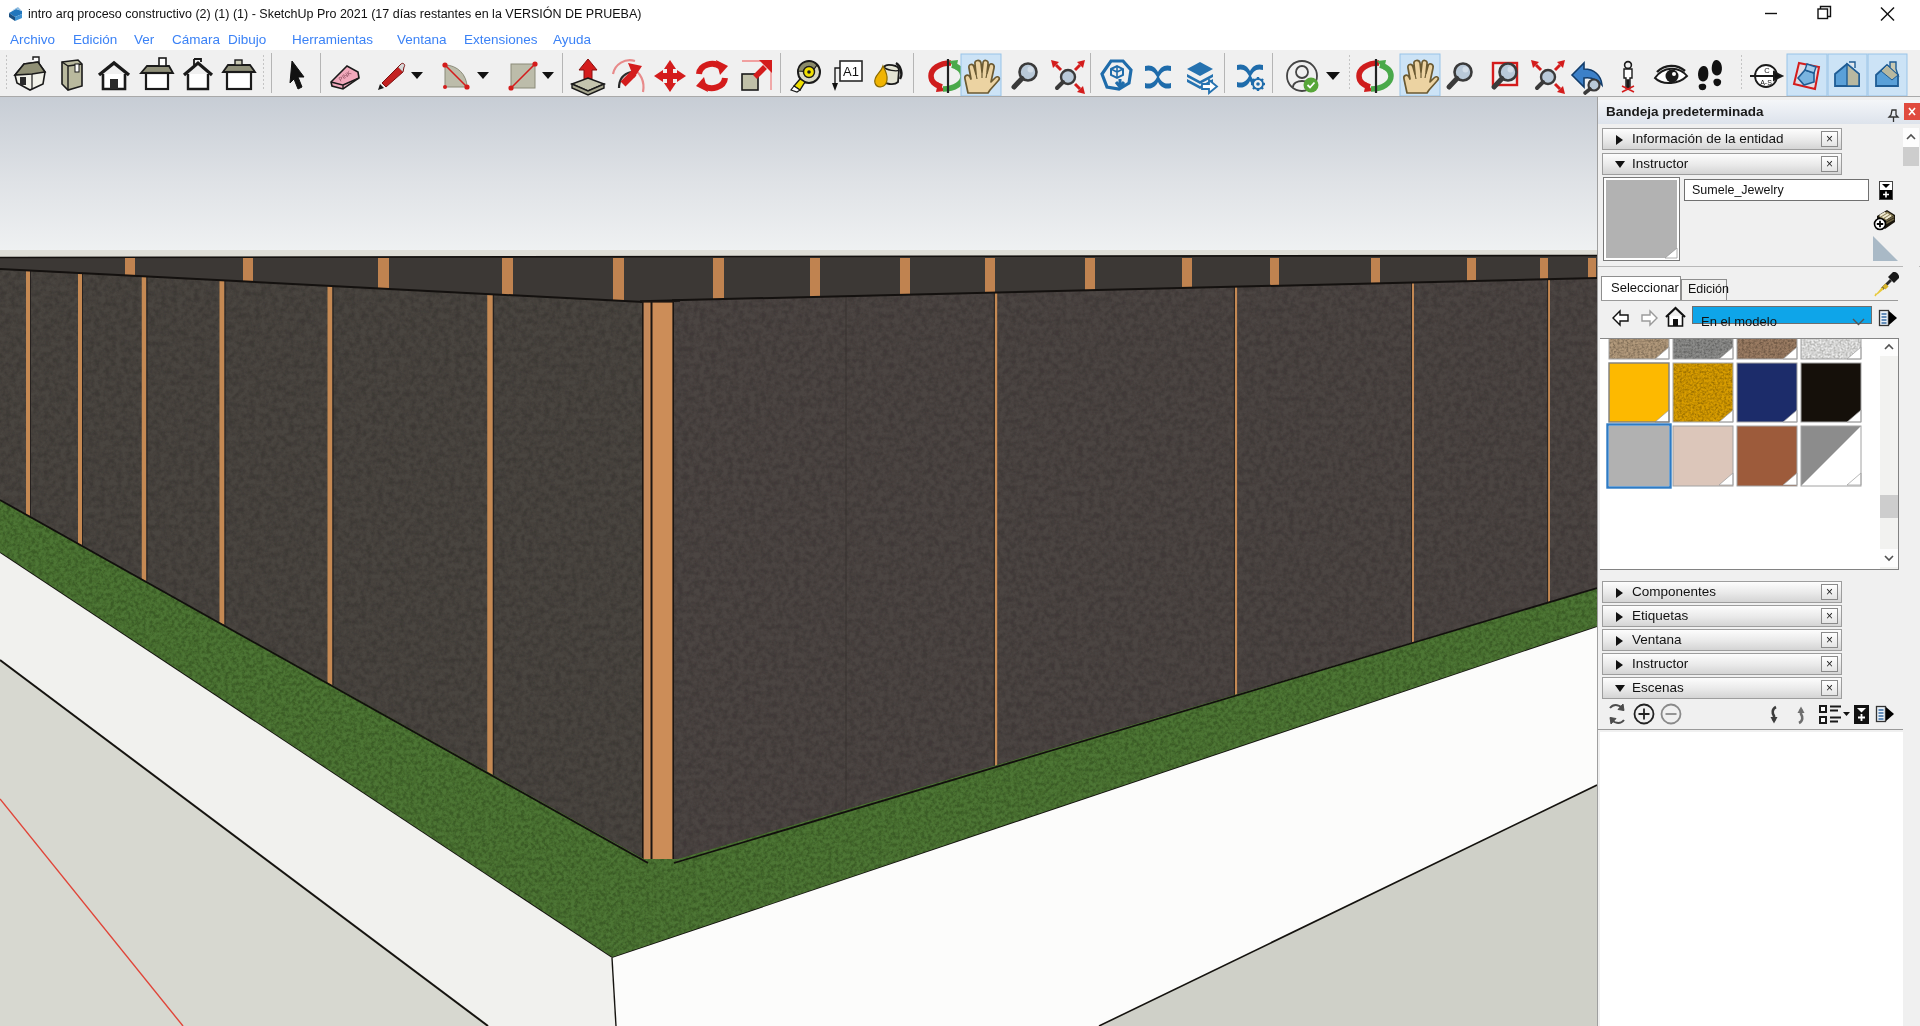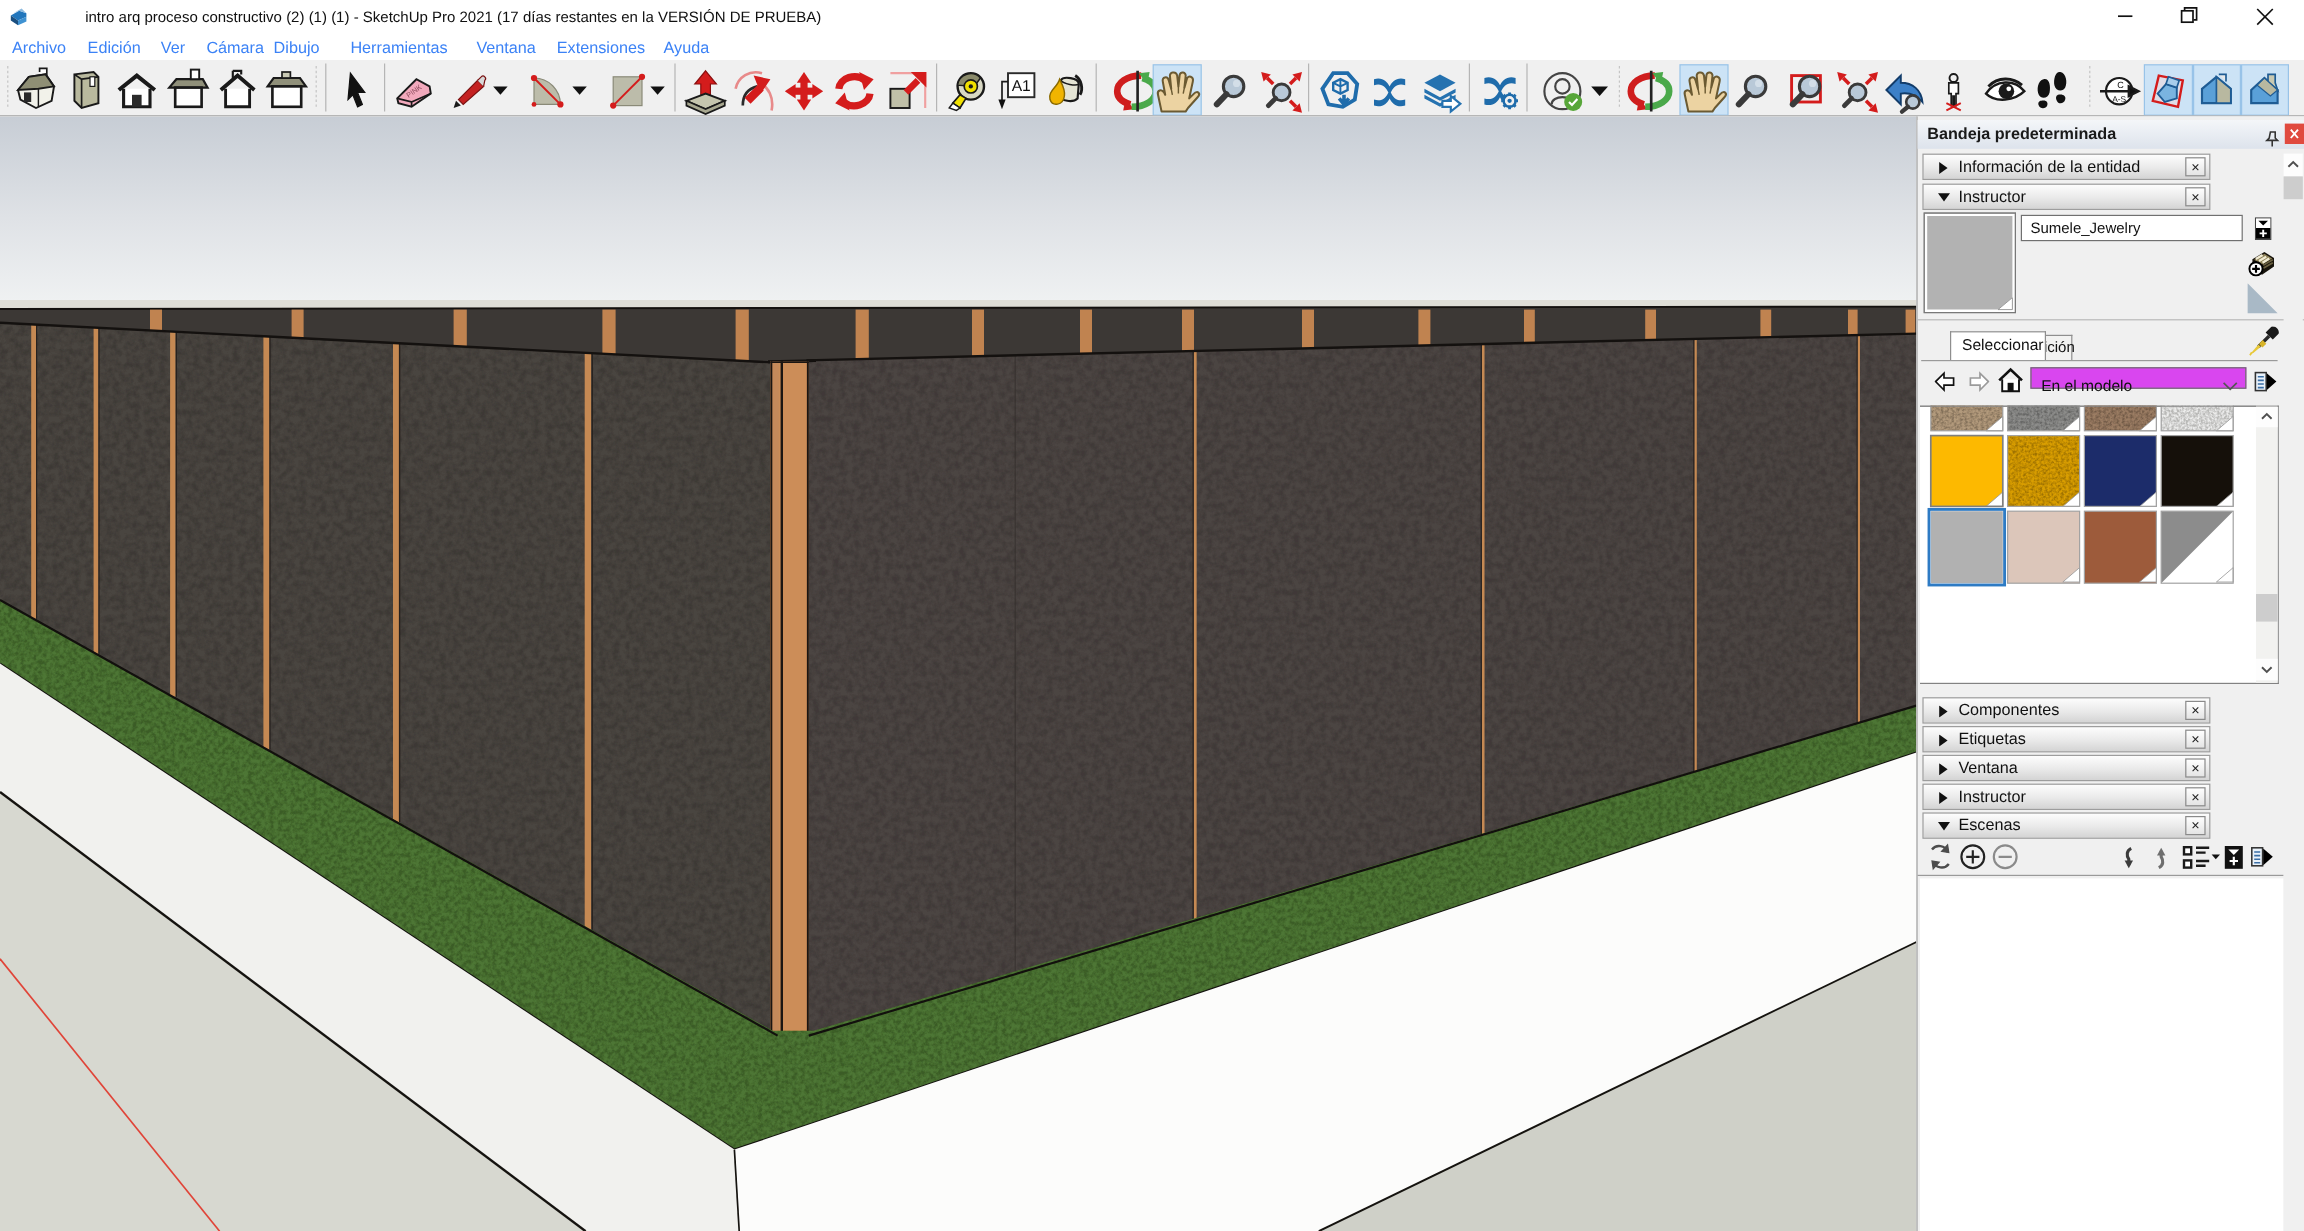--- a/index.html
+++ b/index.html
@@ -1,20 +1,20 @@
 <!DOCTYPE html>
 <html><head>
 <meta charset="utf-8">
 <style>
   * { margin:0; padding:0; box-sizing:border-box; }
   html,body { width:1920px; height:1026px; overflow:hidden; background:#fff;
     font-family:"Liberation Sans", sans-serif; }
   .abs { position:absolute; }
   #titlebar { position:absolute; left:0; top:0; width:1920px; height:30px; background:#ffffff; }
-  #title-text { position:absolute; left:28px; top:7px; font-size:12.5px; color:#101010; white-space:nowrap;margin-left:43px; }
+  #title-text { position:absolute; left:28px; top:7px; font-size:12.5px; color:#101010; white-space:nowrap; }
   #menubar { position:absolute; left:0; top:30px; width:1920px; height:20px; background:#ffffff; }
   .menu { position:absolute; top:2px; font-size:13.5px; color:#3b82f6; }
   #toolbar { position:absolute; left:0; top:50px; width:1920px; height:47px; background:#f0f0f0; border-bottom:1px solid #a9a9a9; }
   #viewport { position:absolute; left:0; top:97px; width:1597px; height:929px; }
   #panel { position:absolute; left:1597px; top:97px; width:323px; height:929px; background:#f0f0f0; font-size:13px; border-left:1px solid #9f9f9f; }
 </style>
 </head>
 <body>
 <div id="titlebar">
   <svg class="abs" style="left:6px;top:5px" width="19" height="19" viewBox="0 0 19 19">
@@ -524,21 +524,21 @@
     <path d="M6.8 7.8 L12.5 4.5 M9.5 9.5 L15.5 6 M12.5 11 L18 7.5" stroke="#f0ead2" stroke-width="2"></path>
     <path d="M13 13 L21 8.5 M13 15.5 L21 11" stroke="#6a6040" stroke-width="1.5"></path>
     <circle cx="7" cy="16" r="5.5" fill="#fff" stroke="#000" stroke-width="1.6"></circle>
     <path d="M7 12.8 L7 19.2 M3.8 16 L10.2 16" stroke="#000" stroke-width="1.8"></path>
   </svg>
   <svg class="abs" style="left:274px;top:139px" width="27" height="26" viewBox="0 0 27 26">
     <path d="M1 0 L26 25 L1 25 Z" fill="#a9b9c6"></path>
   </svg>
   <div class="abs" style="left:0;top:169px;width:323px;height:1px;background:#b8b8b8;"></div>
 
-  <div class="abs" style="left:3px;top:179px;width:80px;height:24px;background:#fff;border:1px solid #8e8e8e;border-bottom:none;z-index:2;margin-left:24px;">
+  <div class="abs" style="left:3px;top:179px;width:80px;height:24px;background:#fff;border:1px solid #8e8e8e;border-bottom:none;z-index:2;">
     <span style="position:absolute;left:9px;top:3px;font-size:13px;color:#111;">Seleccionar</span>
   </div>
   <div class="abs" style="left:83px;top:182px;width:46px;height:21px;background:#f2f2f1;border:1px solid #8e8e8e;border-bottom:none;">
     <span style="position:absolute;left:6px;top:2px;font-size:12.5px;color:#111;">Edición</span>
   </div>
   <svg class="abs" style="left:276px;top:175px" width="25" height="25" viewBox="0 0 25 25">
     <path d="M19 0 C22 -1 26 3 25 6 L20 11 L14 5 Z" fill="#1a1a1a"></path>
     <path d="M16 7 L18 9 L9 18 L7 16 Z" fill="#2a2a2a"></path>
     <path d="M10 13 L13 16" stroke="#d8b428" stroke-width="4.5"></path>
     <path d="M8 15 L10 17 L4 22 L2 23 L3 21 Z" fill="#e8c838"></path>
@@ -550,21 +550,21 @@
     <path d="M8 2 L8 6 L16 6 L16 12 L8 12 L8 16 L1 9 Z" fill="#fff" stroke="#111" stroke-width="1.4"></path>
   </svg>
   <svg class="abs" style="left:42px;top:212px" width="18" height="18" viewBox="0 0 18 18">
     <path d="M10 2 L10 6 L2 6 L2 12 L10 12 L10 16 L17 9 Z" fill="#fff" stroke="#9a9a9a" stroke-width="1.4"></path>
   </svg>
   <svg class="abs" style="left:66px;top:209px" width="23" height="23" viewBox="0 0 23 23">
     <path d="M2 11 L11.5 2 L21 11" fill="none" stroke="#111" stroke-width="2.2"></path>
     <path d="M4.5 10 L4.5 20 L18.5 20 L18.5 10" fill="#fff" stroke="#111" stroke-width="1.6"></path>
     <rect x="9" y="13" width="5" height="7" fill="#111"></rect>
   </svg>
-  <div class="abs" style="left:94px;top:209px;width:180px;height:18px;background:#d946ef;border:1px solid #6e6e6e;">
+  <div class="abs" style="left:94px;top:209px;width:180px;height:18px;background:#0ea5e9;border:1px solid #6e6e6e;">
     <span style="position:absolute;left:8px;top:7px;font-size:13px;color:#111;">En el modelo</span>
     <svg class="abs" style="left:159px;top:11px" width="13" height="8" viewBox="0 0 13 8">
         <path d="M1 1 L6.5 6.5 L12 1" fill="none" stroke="#555" stroke-width="1.4"></path>
       </svg>
   </div>
   <svg class="abs" style="left:280px;top:211px" width="20" height="20" viewBox="0 0 20 20">
     <rect x="1.5" y="2.5" width="9" height="15" fill="#eaf2fa" stroke="#333" stroke-width="1.3"></rect>
     <path d="M3.5 6 L8.5 6 M3.5 9 L8.5 9 M3.5 12 L8.5 12 M3.5 15 L8.5 15" stroke="#3a6ea5" stroke-width="1.3"></path>
     <path d="M11 3 L11 17 L19 10 Z" fill="#000"></path>
   </svg>

